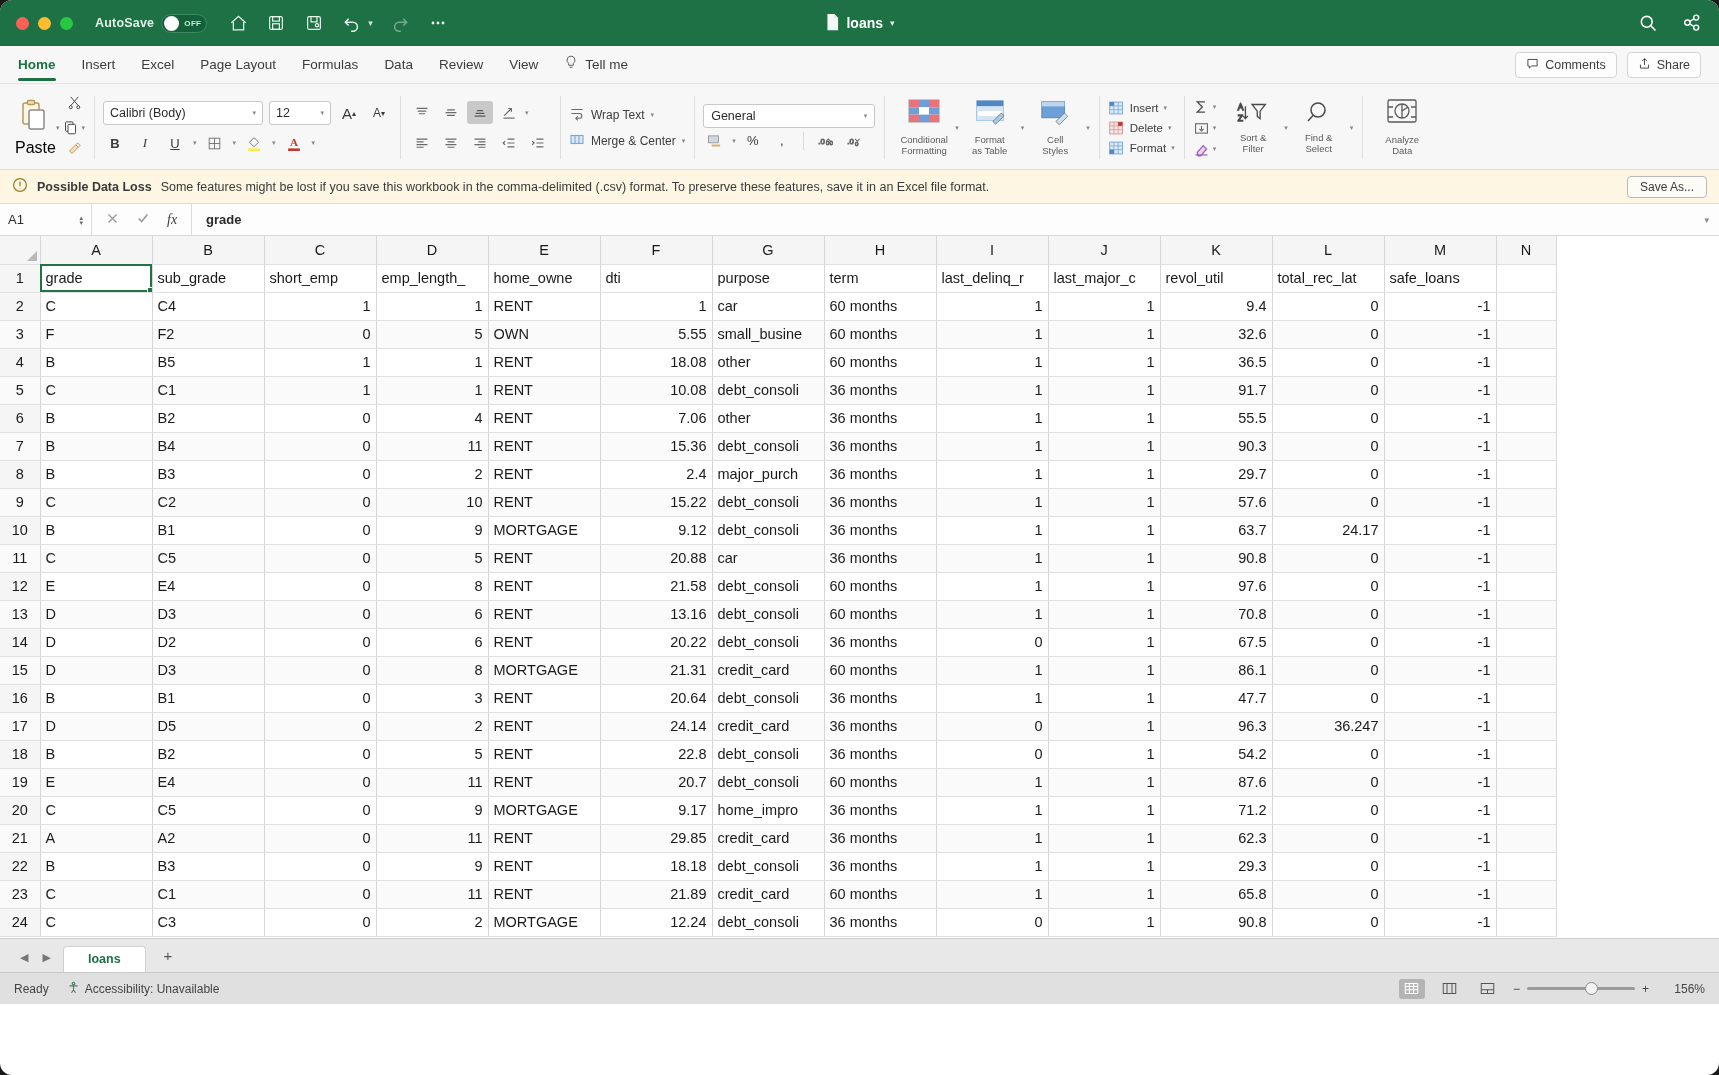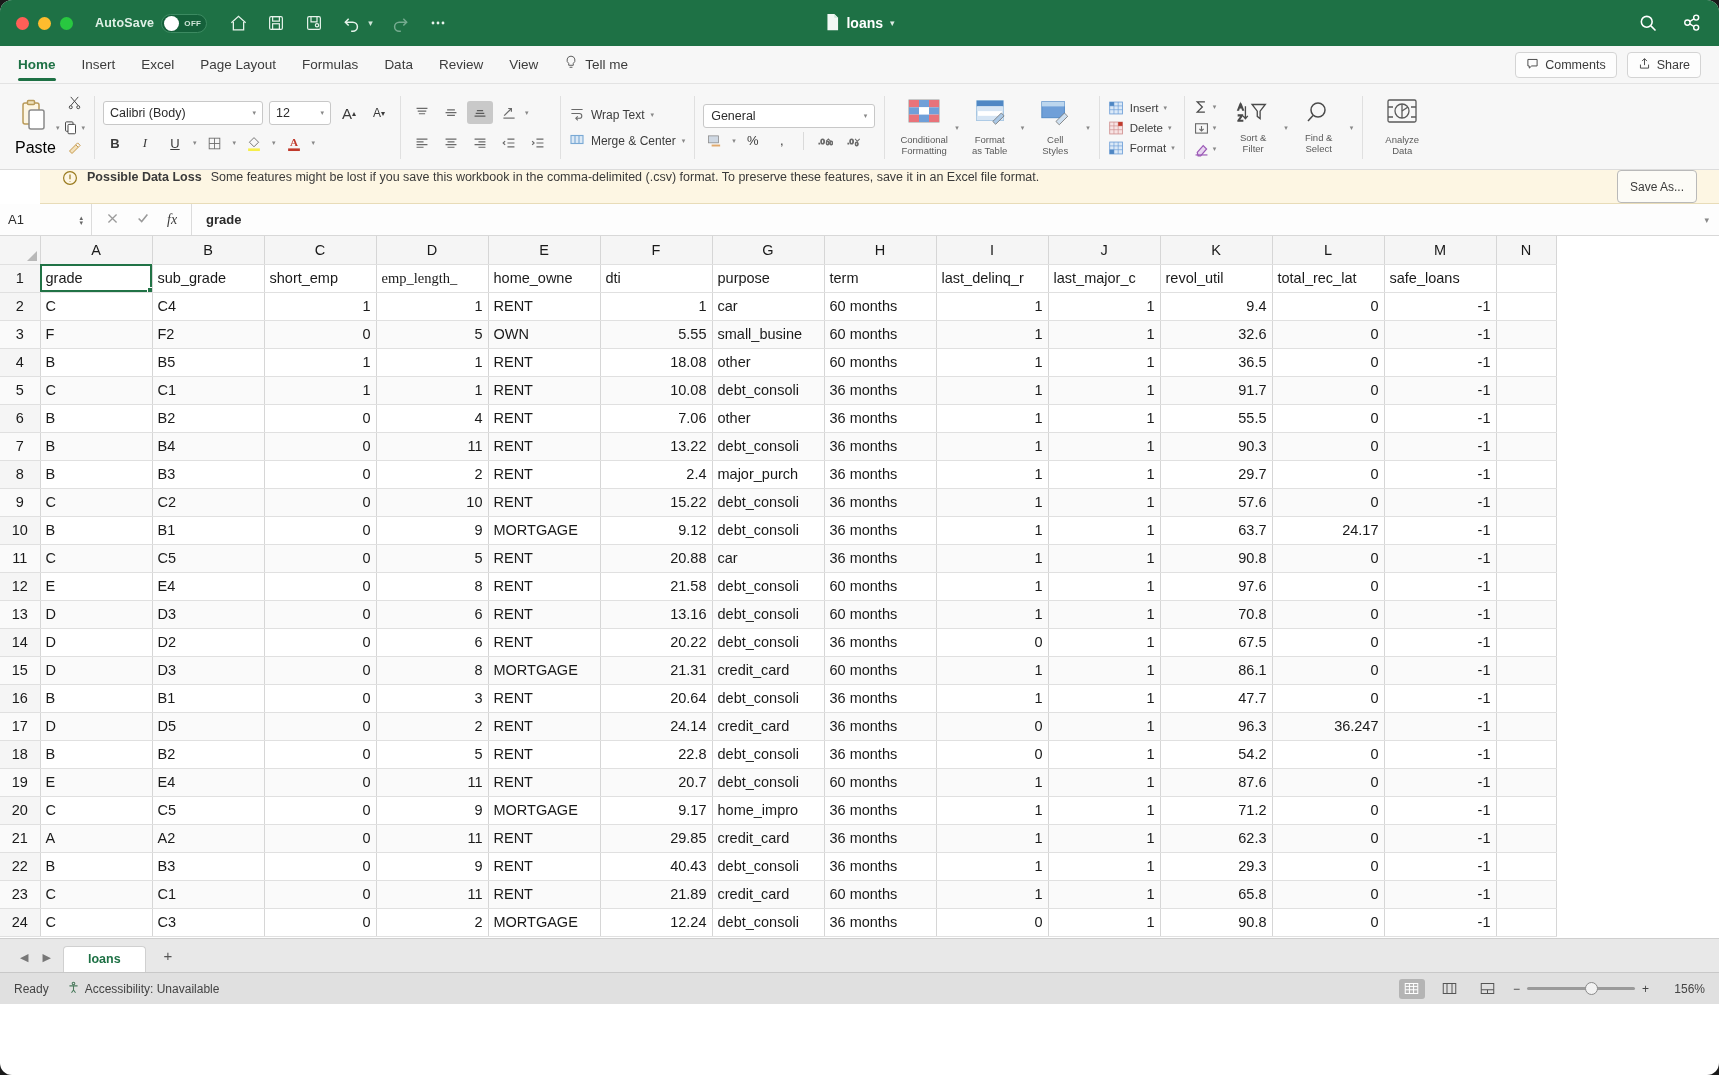--- a/index.html
+++ b/index.html
@@ -143,22 +143,22 @@
   .cells-col { display: flex; flex-direction: column; gap: 4px; }
   .cell-row { display: flex; align-items: center; gap: 5px; font-size: 11.5px; color: #3c3c3c; cursor: pointer; }
 
   .edit-left { display: flex; flex-direction: column; gap: 5px; margin-right: 6px; }
   .edit-row { display: flex; align-items: center; gap: 3px; }
 
   
   .warnbar {
     height: 34px; background: #fdf6e3;
     border-bottom: 1px solid #e8dcb8;
-    display: flex; gap: 9px;
-    padding: 0 22px; font-size: 12.5px; color: #3a3a3a; margin-left: 40px;
+    display: flex; align-items: center; gap: 9px;
+    padding: 0 12px; font-size: 12.5px; color: #3a3a3a;
   }
   .warn-title { font-weight: bold; }
   .warn-btn {
     margin-left: auto; border: 1px solid #b9b9b9; background: #fcfbf6;
     border-radius: 4px; padding: 3px 12px; font-size: 12px; color: #3a3a3a; cursor: pointer;
   }
 
   
   .formulabar {
     height: 32px; background: #fdfdfd; border-bottom: 1px solid #d8d8d8;
@@ -784,21 +784,21 @@
             <th style="width: 112px;">M</th>
             <th style="width: 60px;">N</th>
           </tr>
       </thead>
       <tbody>
           <tr>
             <td class="rowhdr">1</td>
             <td class="txt sel-cell" style="width: 112px;">grade</td>
             <td class="txt" style="width: 112px;">sub_grade</td>
             <td class="txt" style="width: 112px;">short_emp</td>
-            <td class="txt" style="width: 112px; font-family: Liberation Serif, serif;">emp_length_</td>
+            <td class="txt" style="width: 112px;">emp_length_</td>
             <td class="txt" style="width: 112px;">home_owne</td>
             <td class="txt" style="width: 112px;">dti</td>
             <td class="txt" style="width: 112px;">purpose</td>
             <td class="txt" style="width: 112px;">term</td>
             <td class="txt" style="width: 112px;">last_delinq_r</td>
             <td class="txt" style="width: 112px;">last_major_c</td>
             <td class="txt" style="width: 112px;">revol_util</td>
             <td class="txt" style="width: 112px;">total_rec_lat</td>
             <td class="txt" style="width: 112px;">safe_loans</td>
             <td class="txt" style="width: 60px;"></td>
@@ -888,21 +888,21 @@
             <td class="num" style="width: 112px;">-1</td>
             <td class="txt" style="width: 60px;"></td>
           </tr>
           <tr class="band">
             <td class="rowhdr">7</td>
             <td class="txt" style="width: 112px;">B</td>
             <td class="txt" style="width: 112px;">B4</td>
             <td class="num" style="width: 112px;">0</td>
             <td class="num" style="width: 112px;">11</td>
             <td class="txt" style="width: 112px;">RENT</td>
-            <td class="num" style="width: 112px;">13.22</td>
+            <td class="num" style="width: 112px;">15.36</td>
             <td class="txt" style="width: 112px;">debt_consoli</td>
             <td class="txt" style="width: 112px;">36 months</td>
             <td class="num" style="width: 112px;">1</td>
             <td class="num" style="width: 112px;">1</td>
             <td class="num" style="width: 112px;">90.3</td>
             <td class="num" style="width: 112px;">0</td>
             <td class="num" style="width: 112px;">-1</td>
             <td class="txt" style="width: 60px;"></td>
           </tr>
           <tr>
@@ -1143,21 +1143,21 @@
             <td class="num" style="width: 112px;">-1</td>
             <td class="txt" style="width: 60px;"></td>
           </tr>
           <tr>
             <td class="rowhdr">22</td>
             <td class="txt" style="width: 112px;">B</td>
             <td class="txt" style="width: 112px;">B3</td>
             <td class="num" style="width: 112px;">0</td>
             <td class="num" style="width: 112px;">9</td>
             <td class="txt" style="width: 112px;">RENT</td>
-            <td class="num" style="width: 112px;">40.43</td>
+            <td class="num" style="width: 112px;">18.18</td>
             <td class="txt" style="width: 112px;">debt_consoli</td>
             <td class="txt" style="width: 112px;">36 months</td>
             <td class="num" style="width: 112px;">1</td>
             <td class="num" style="width: 112px;">1</td>
             <td class="num" style="width: 112px;">29.3</td>
             <td class="num" style="width: 112px;">0</td>
             <td class="num" style="width: 112px;">-1</td>
             <td class="txt" style="width: 60px;"></td>
           </tr>
           <tr class="band">

